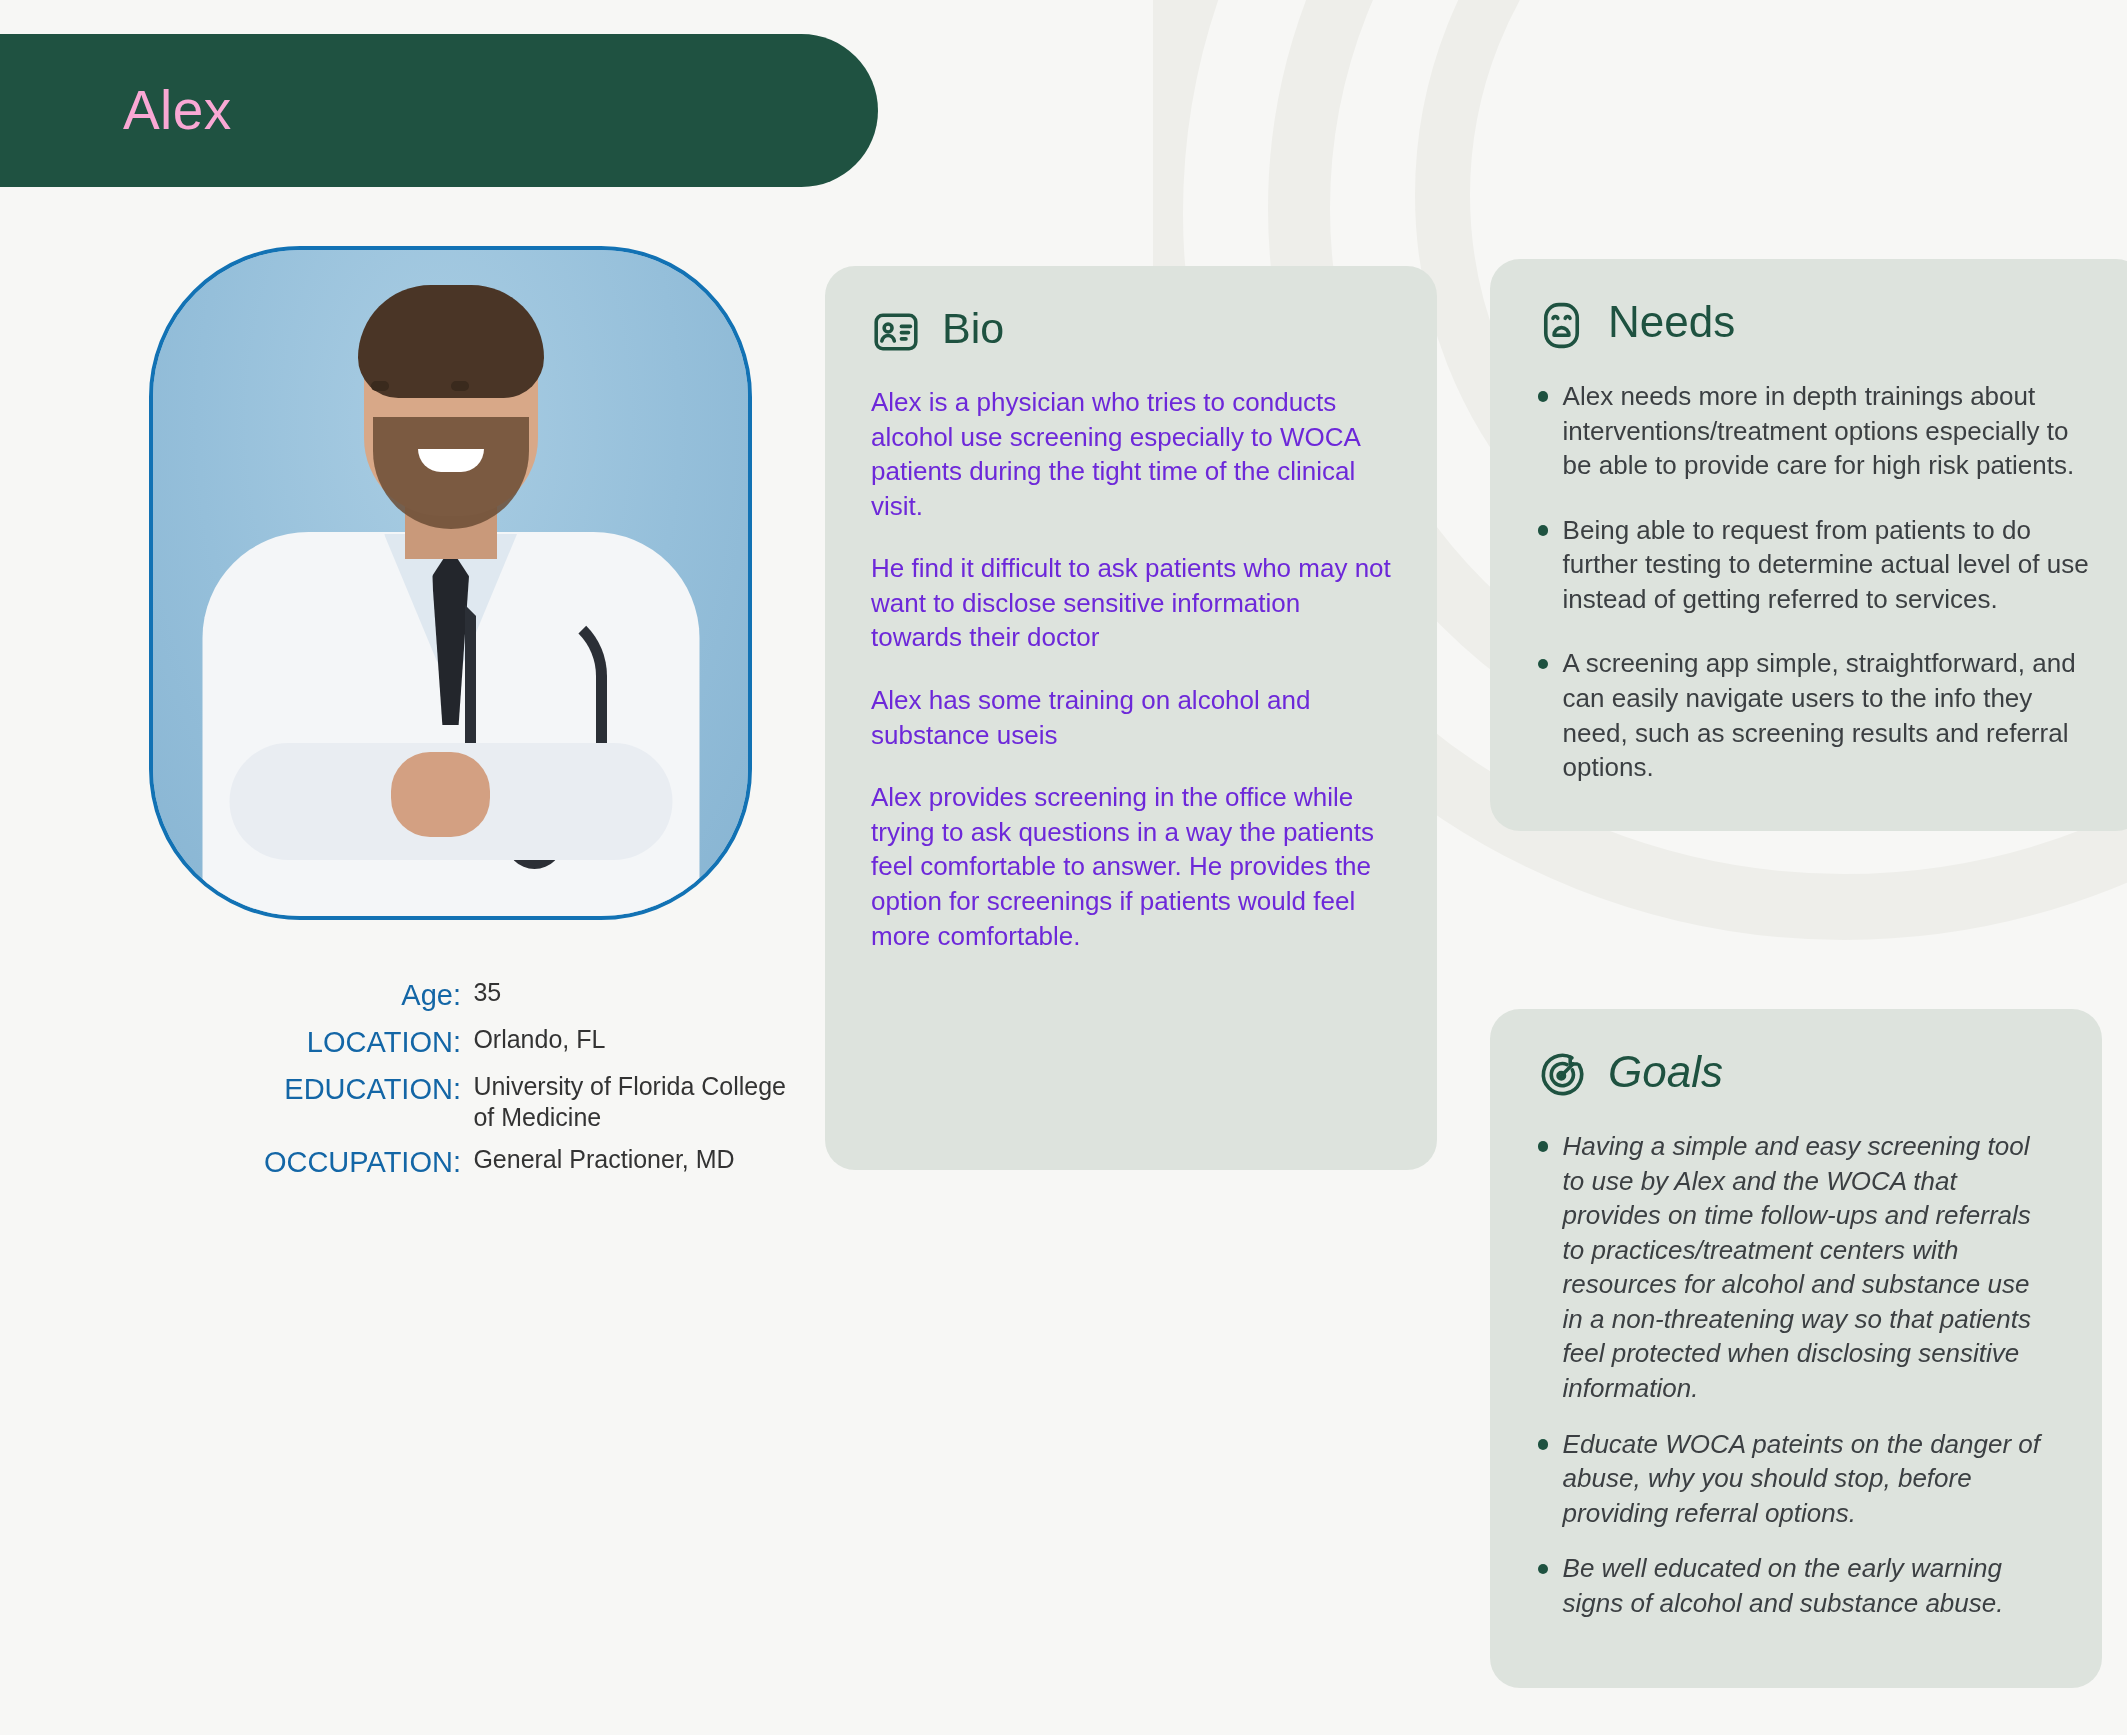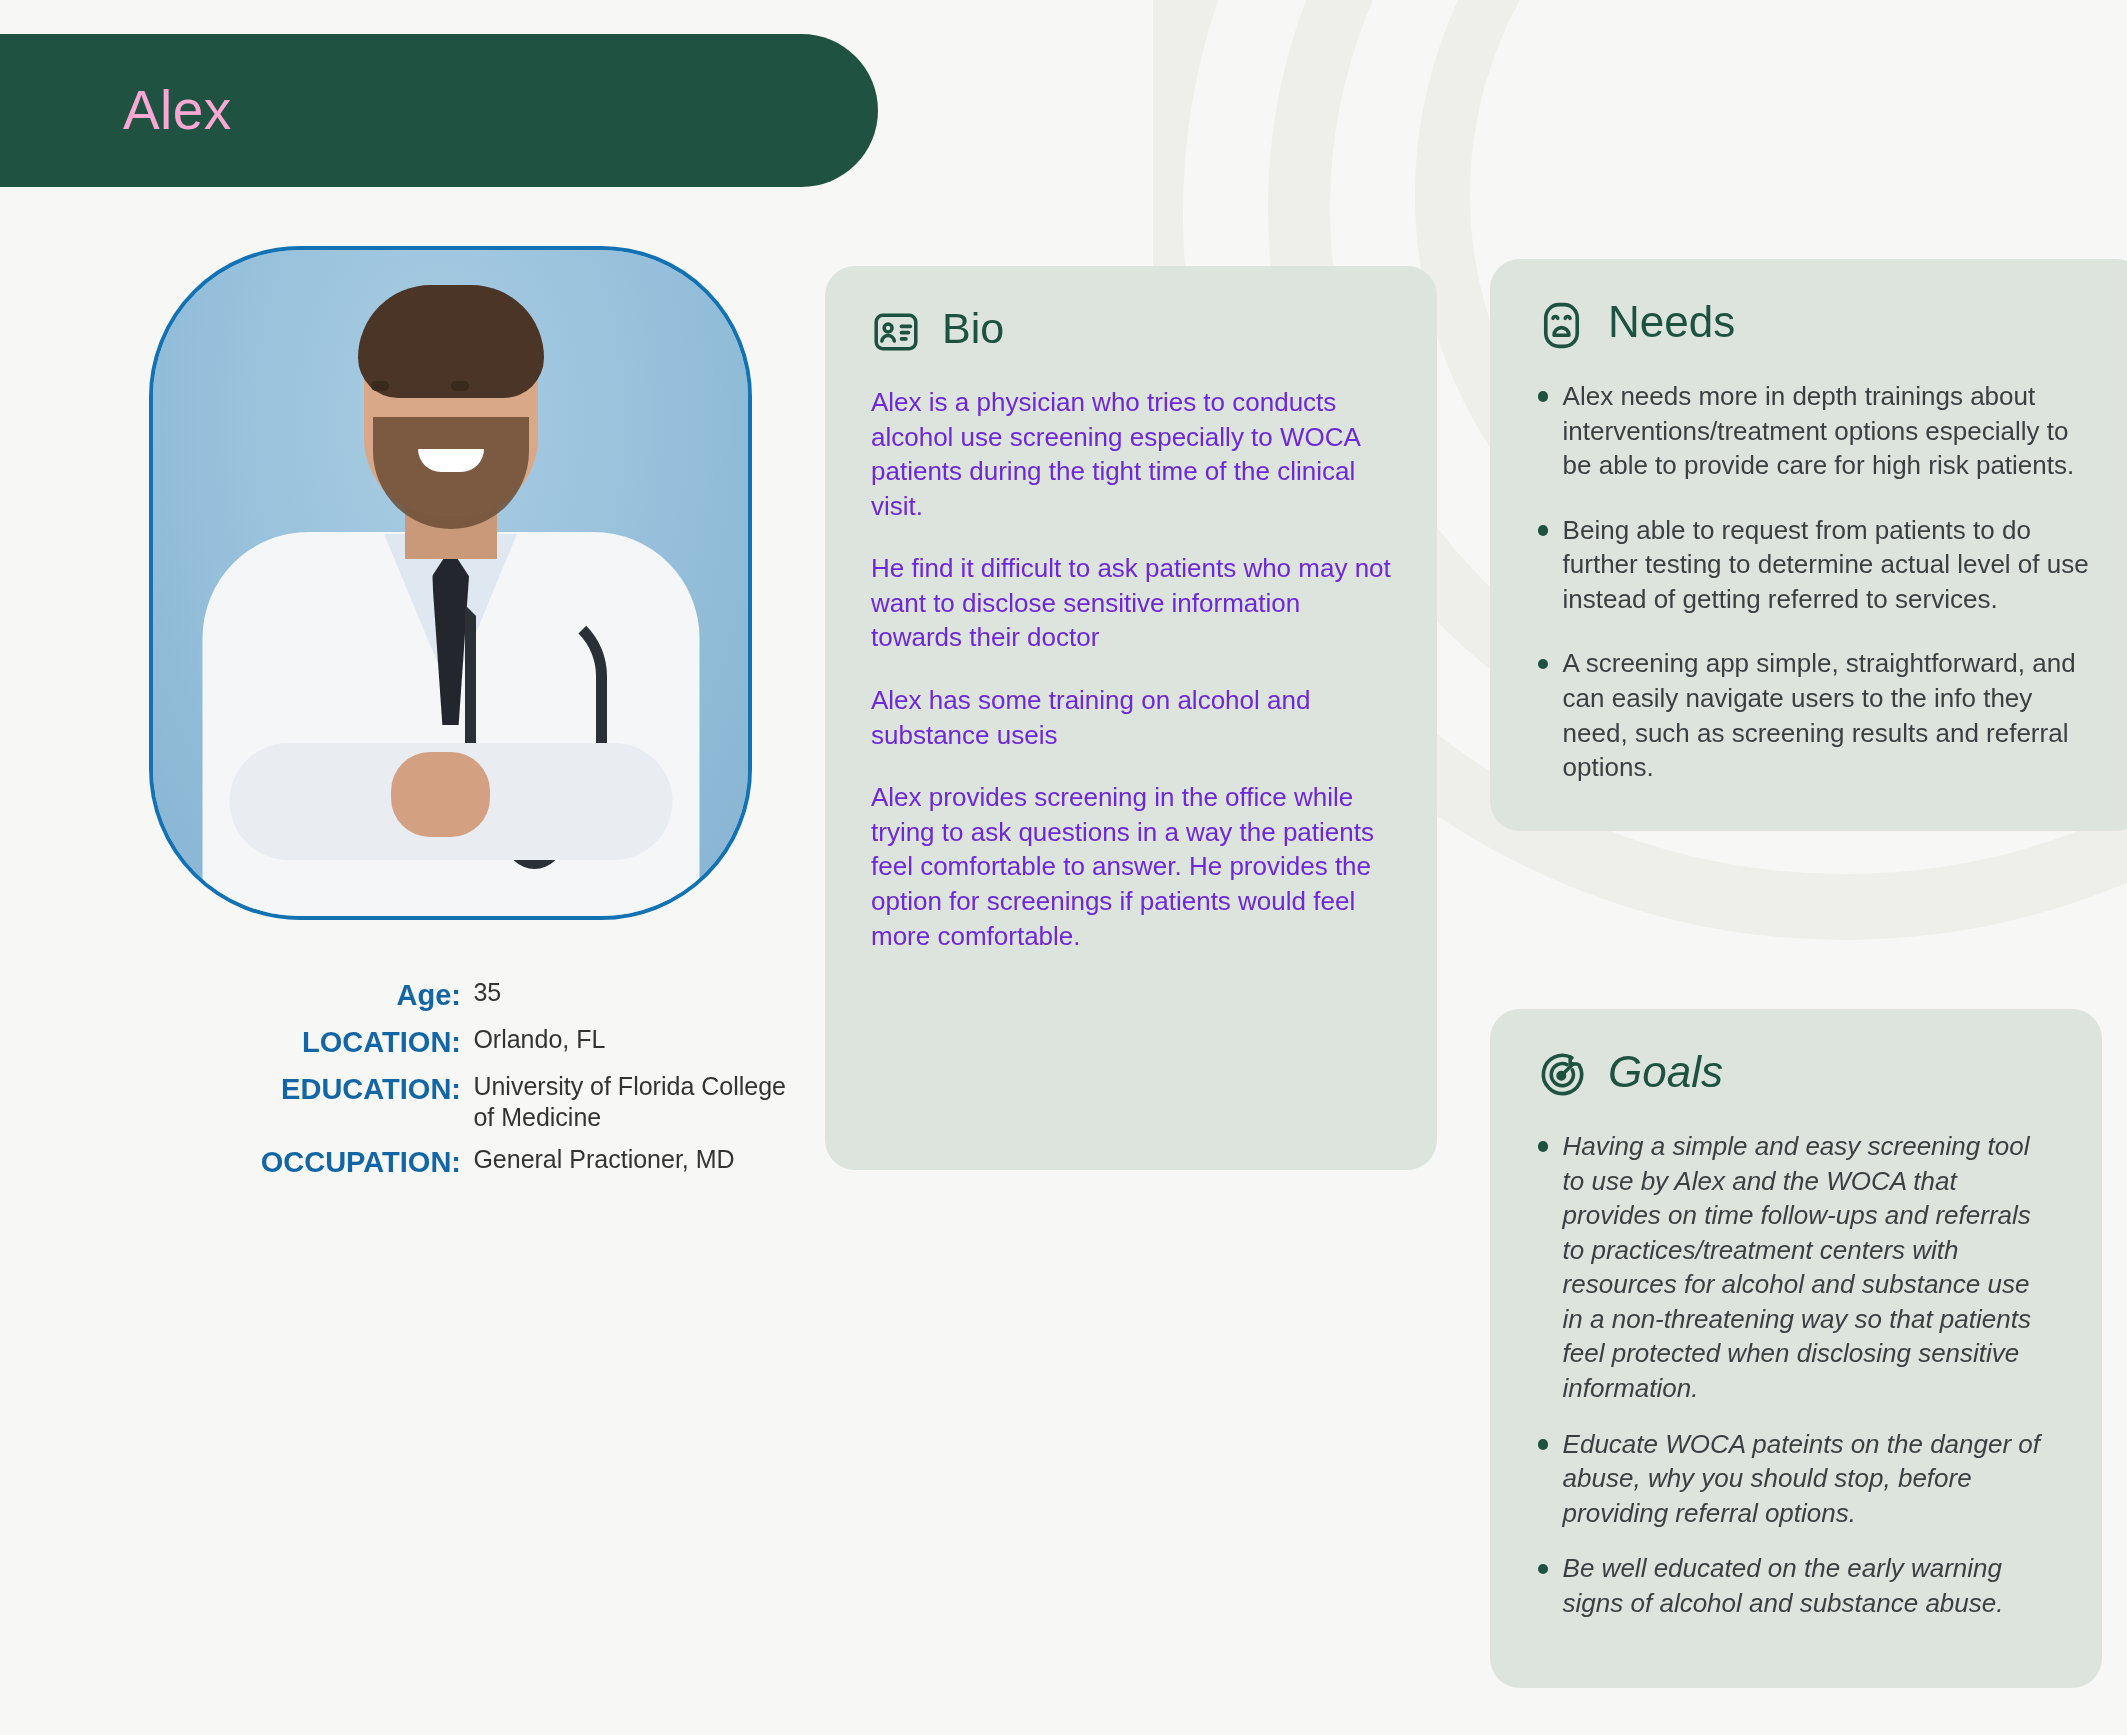--- a/index.html
+++ b/index.html
@@ -201,21 +201,21 @@
     padding-left: 0;
     display: grid;
     grid-template-columns: 461px auto;
     column-gap: 12.4px;
     row-gap: 10.6px;
     align-items: start;
   }
   .demo-label {
     text-align: right;
     color: #1366a6;
-    font-weight: 700;
+    font-weight: 400;
     font-size: 29px;
     line-height: 1.25;
     white-space: nowrap;
   }
   .demo-value {
     color: #333333;
     font-size: 25px;
     line-height: 1.25;
     max-width: 337px;
   }

